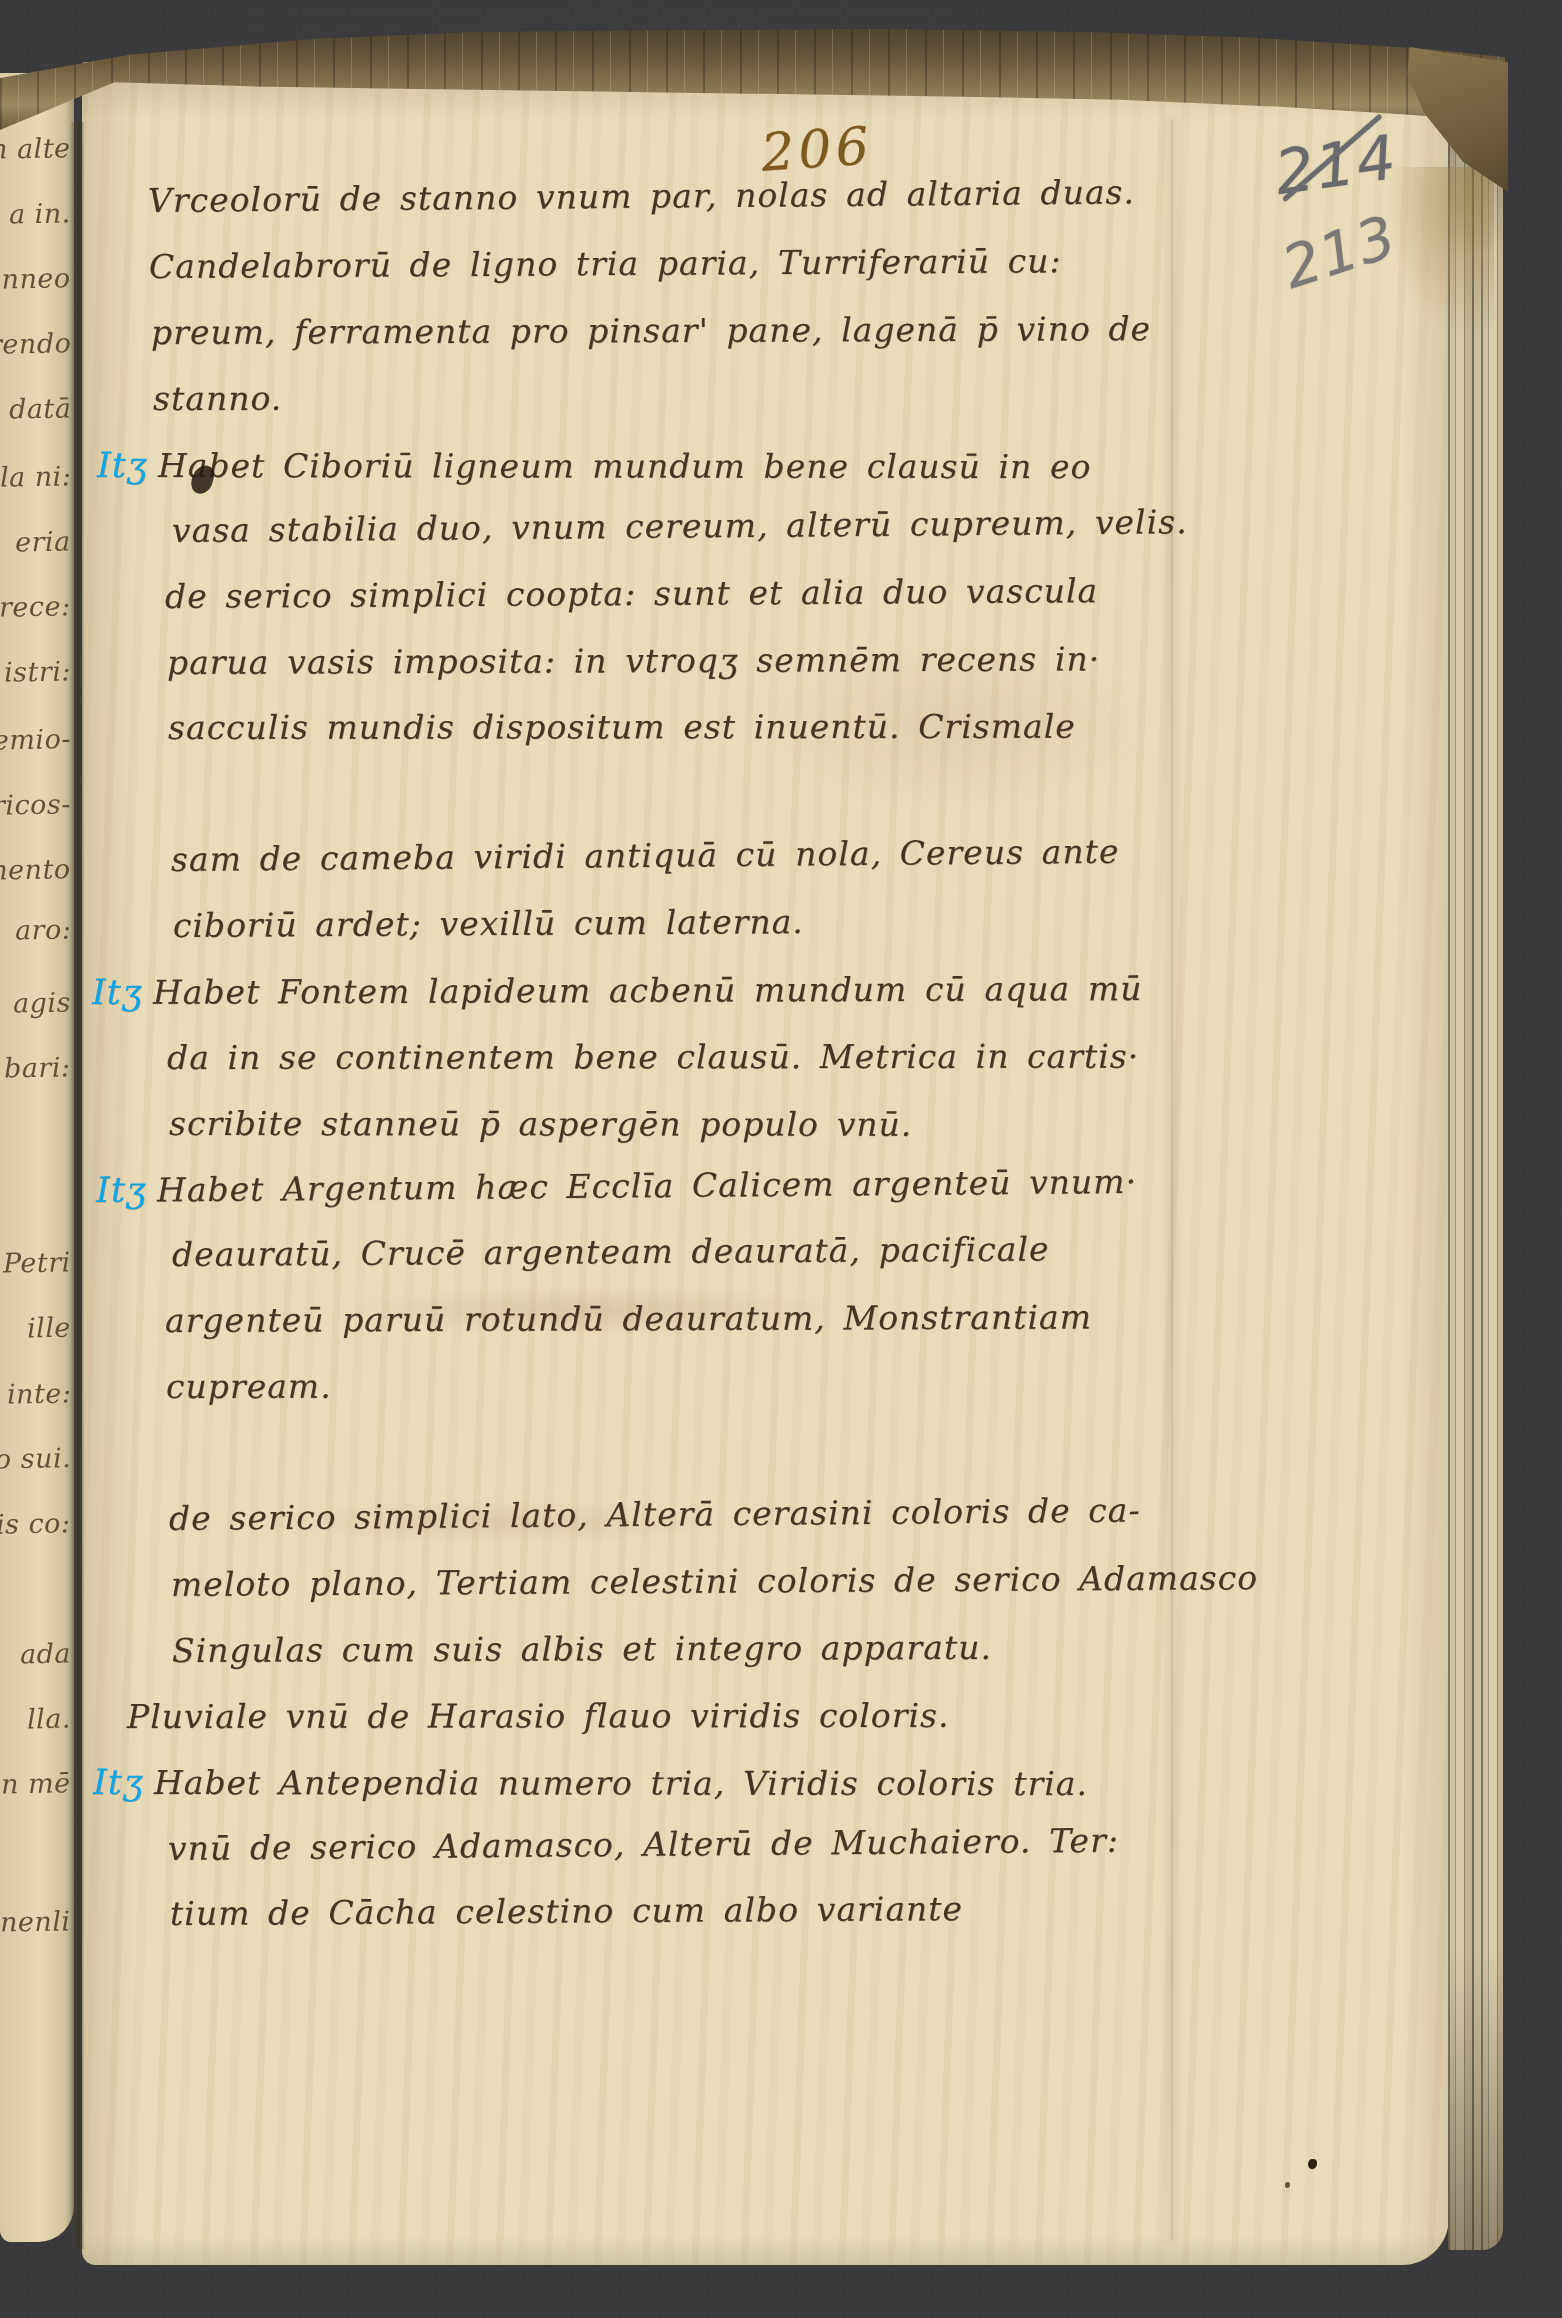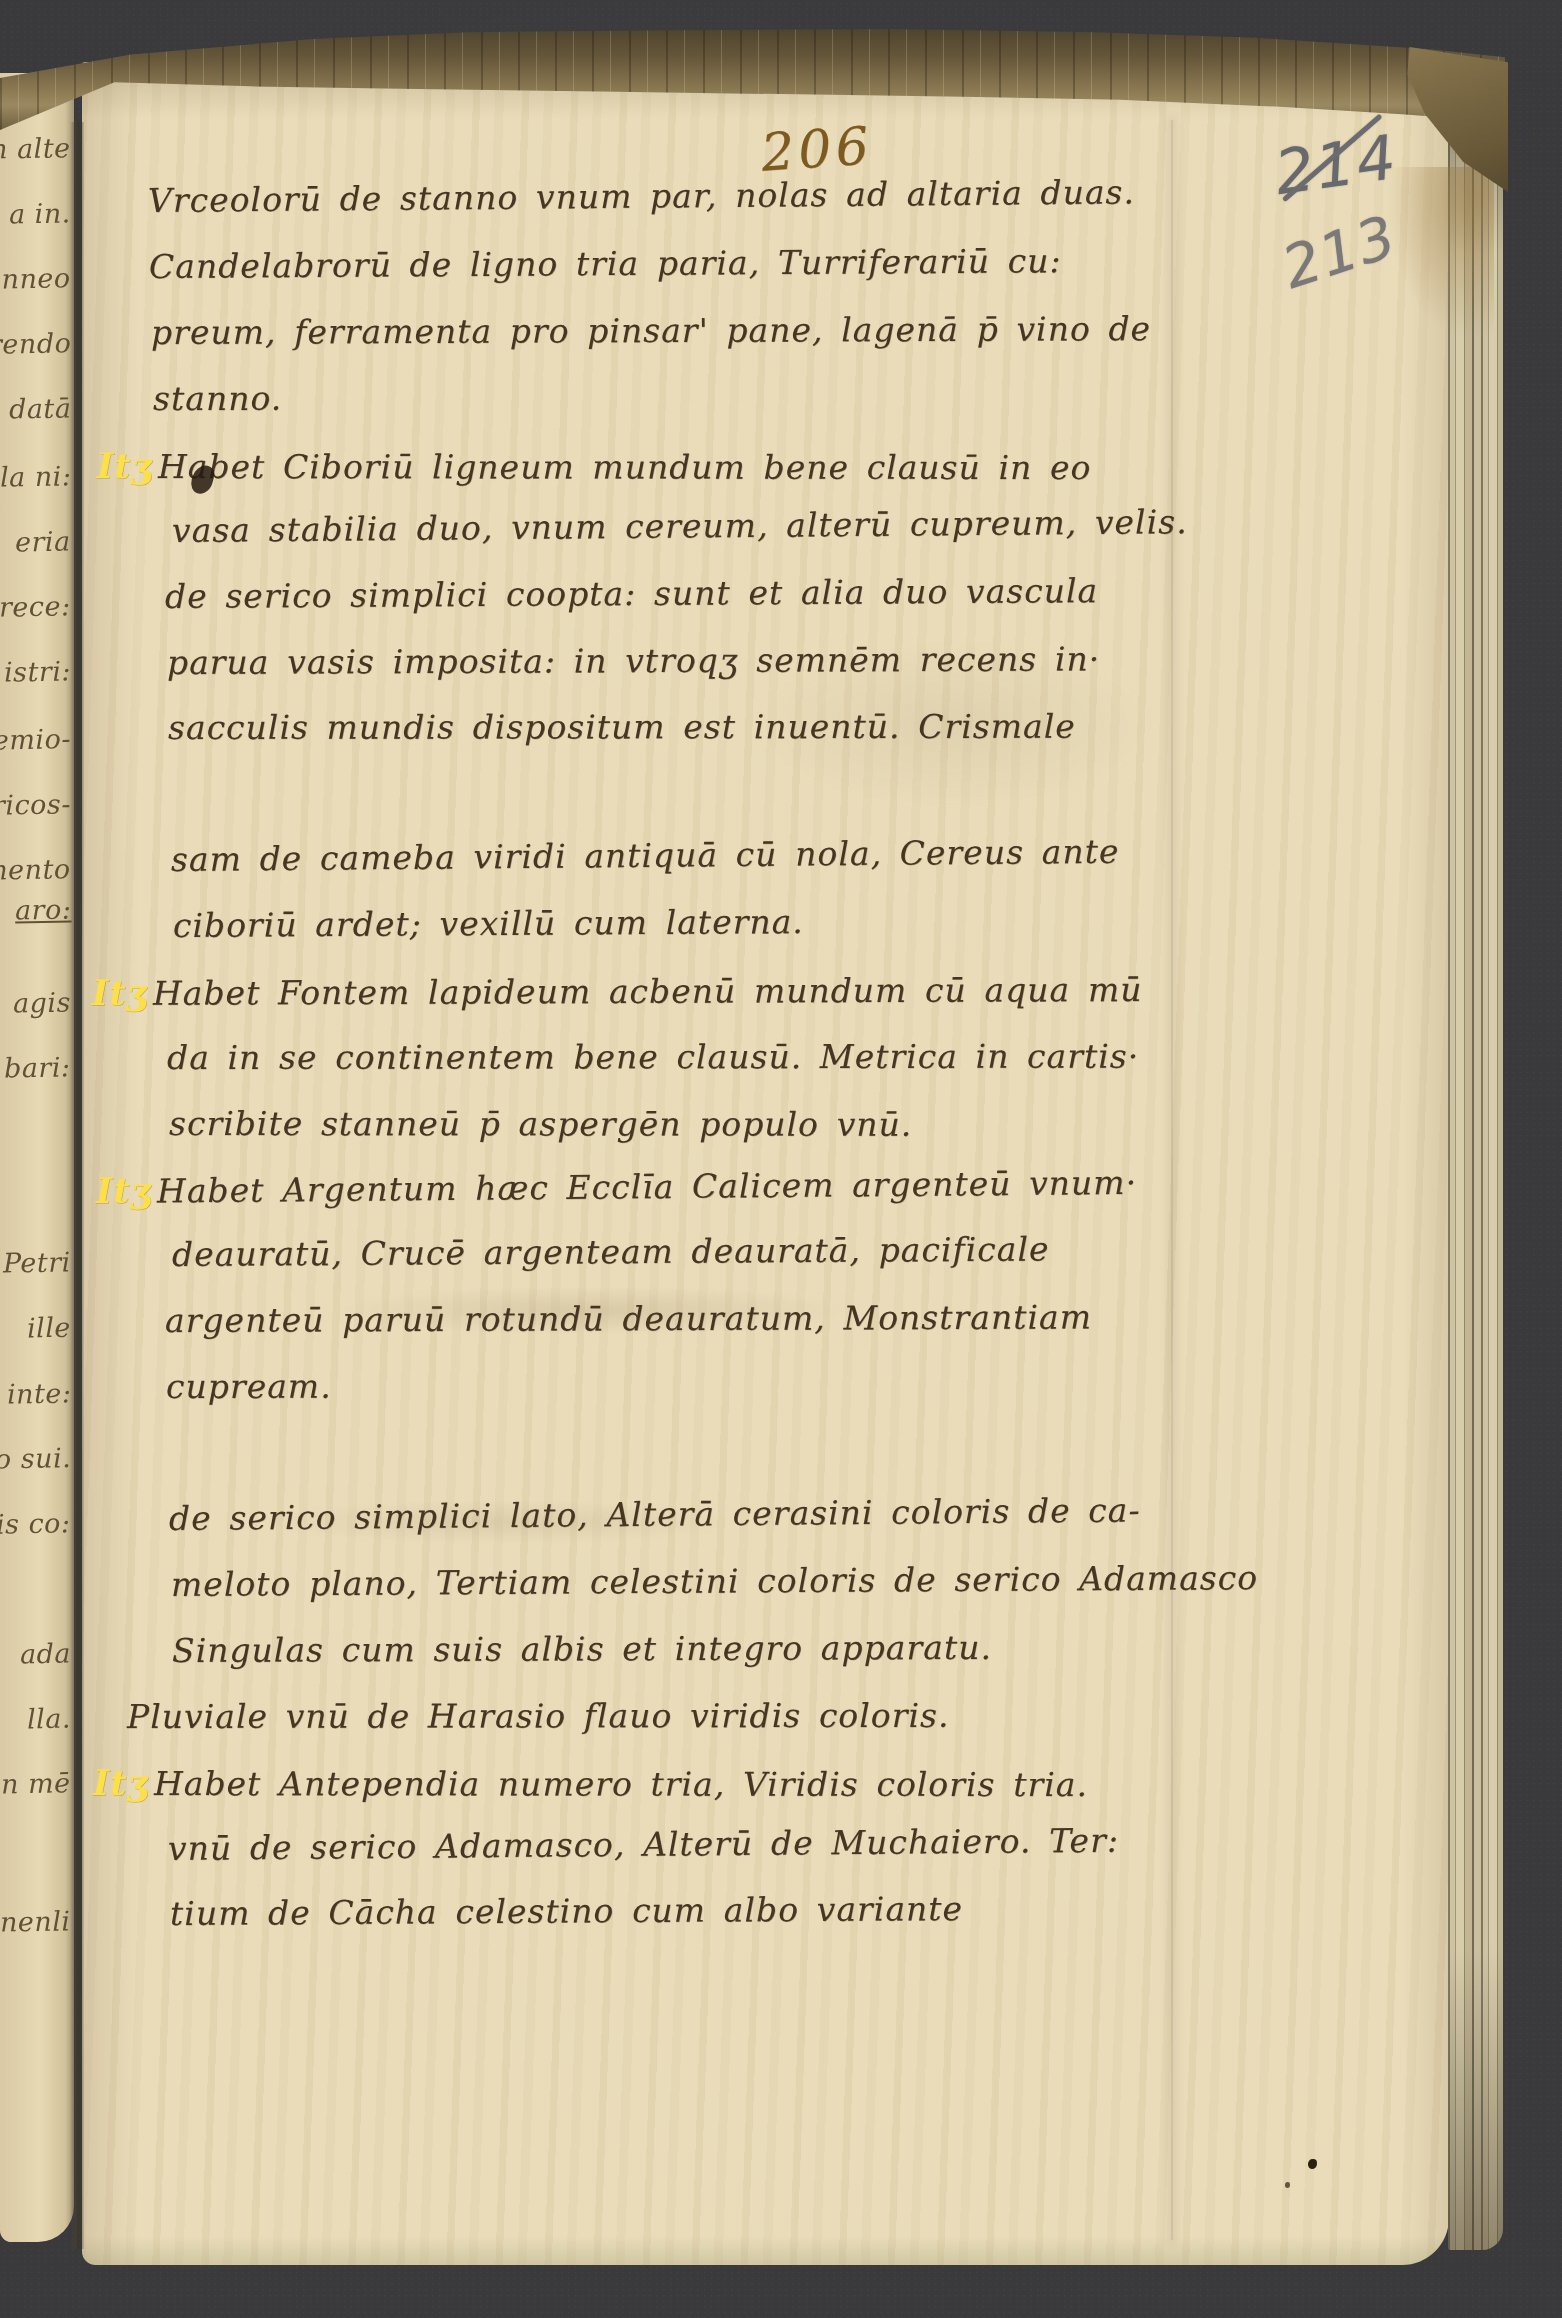--- a/index.html
+++ b/index.html
@@ -106,21 +106,21 @@
   }
   .p2{left:1282px;top:218px;font-size:58px;letter-spacing:1.6px;transform:rotate(-18deg);opacity:0.85;}
   
   #text-block{position:absolute;inset:0;z-index:7;}
   .ms-line{
     position:absolute;white-space:nowrap;font-style:italic;
     font-size:33px;letter-spacing:1px;word-spacing:6.2px;color:#463522;
     transform-origin:left center;
     text-shadow:0.5px 0.5px 0.5px rgba(62,45,24,0.35);
   }
-  .ms-line .marker{display:inline-block;width:61px;font-size:35px;font-weight:bold;color:#fde047;}
+  .ms-line .marker{display:inline-block;width:61px;font-size:35px;font-weight:normal;color:#0ea5e9;}
   
   .blot{
     position:absolute;left:192px;top:465px;width:21px;height:29px;z-index:8;
     background:#241a0e;border-radius:62% 38% 55% 45%;transform:rotate(14deg);opacity:0.85;
   }
   .speck{position:absolute;z-index:8;background:#2c2012;border-radius:55% 45% 60% 50%;}
   .s1{left:1308px;top:2159px;width:8.9px;height:10px;}
   .s2{left:1285px;top:2182px;width:4.7px;height:5.7px;opacity:0.7;}
 </style>
 </head>
@@ -179,21 +179,21 @@
     <div class="frag" style="top: 263px;">anneo</div>
     <div class="frag" style="top: 328px;">rendo</div>
     <div class="frag" style="top: 393px;">datā</div>
     <div class="frag" style="top: 461px;">la ni:</div>
     <div class="frag" style="top: 526px;">eria</div>
     <div class="frag" style="top: 591px;">rece:</div>
     <div class="frag" style="top: 656px;">istri:</div>
     <div class="frag" style="top: 724px;">bemio-</div>
     <div class="frag" style="top: 789px;">ricos-</div>
     <div class="frag" style="top: 854px;">mento</div>
-    <div class="frag" style="top: 894px; text-decoration: underline;">aro:</div>
+    <div class="frag" style="top: 914px;">aro:</div>
     <div class="frag" style="top: 987px;">agis</div>
     <div class="frag" style="top: 1052px;">bari:</div>
     <div class="frag" style="top: 1247px;">Petri</div>
     <div class="frag" style="top: 1312px;">ille</div>
     <div class="frag" style="top: 1378px;">inte:</div>
     <div class="frag" style="top: 1443px;">dio sui.</div>
     <div class="frag" style="top: 1508px;">is co:</div>
     <div class="frag" style="top: 1638px;">ada</div>
     <div class="frag" style="top: 1703px;">lla.</div>
     <div class="frag" style="top: 1768px;">in mē</div>

